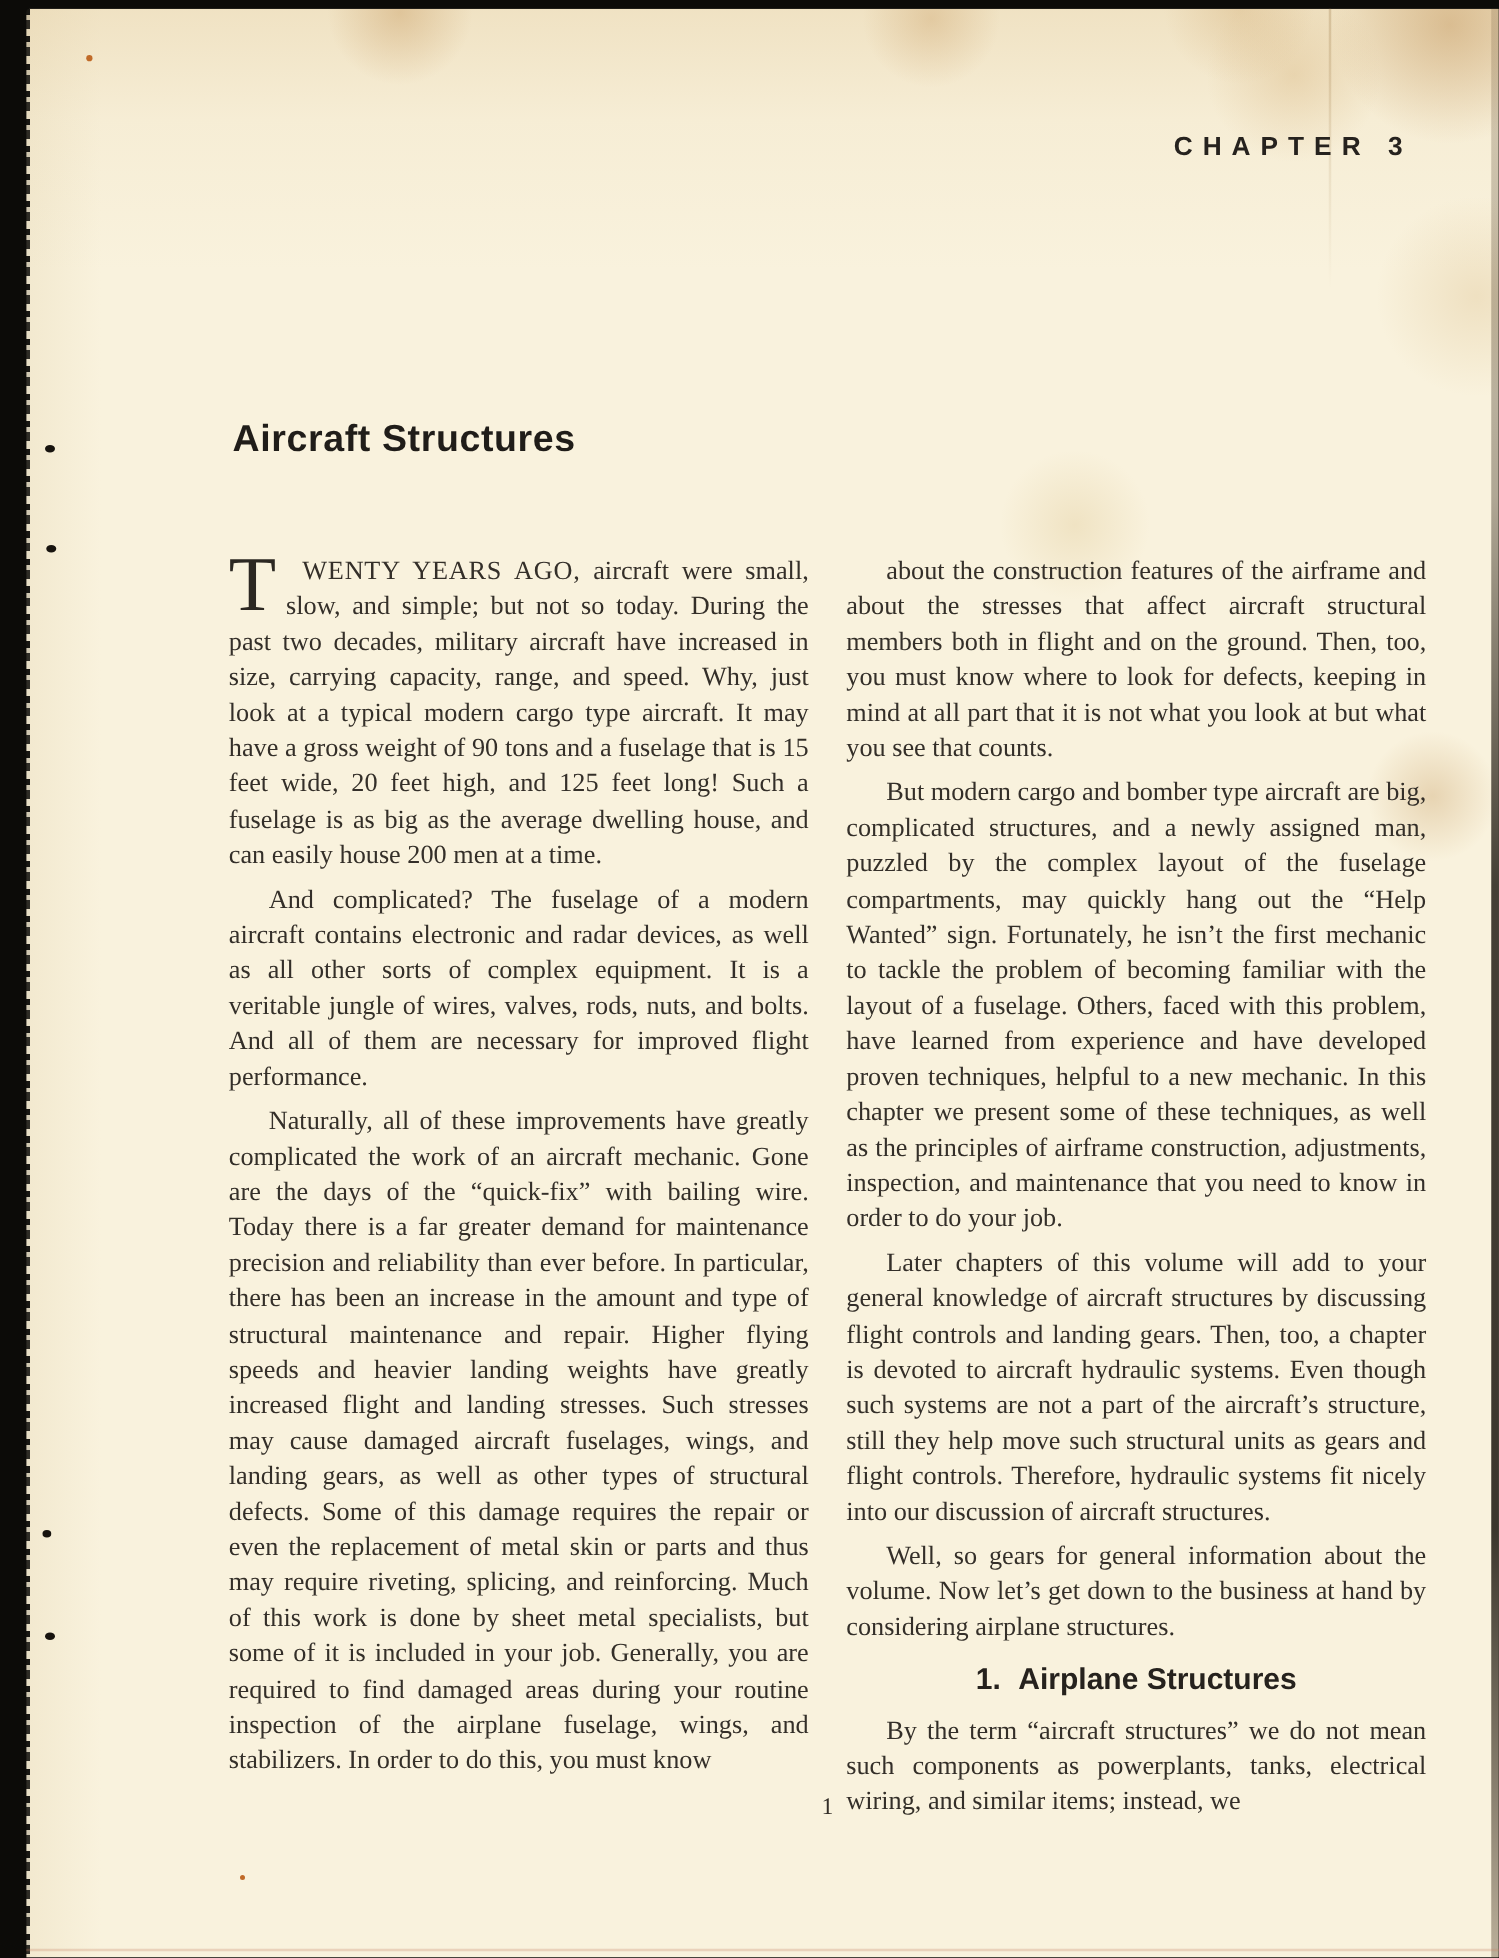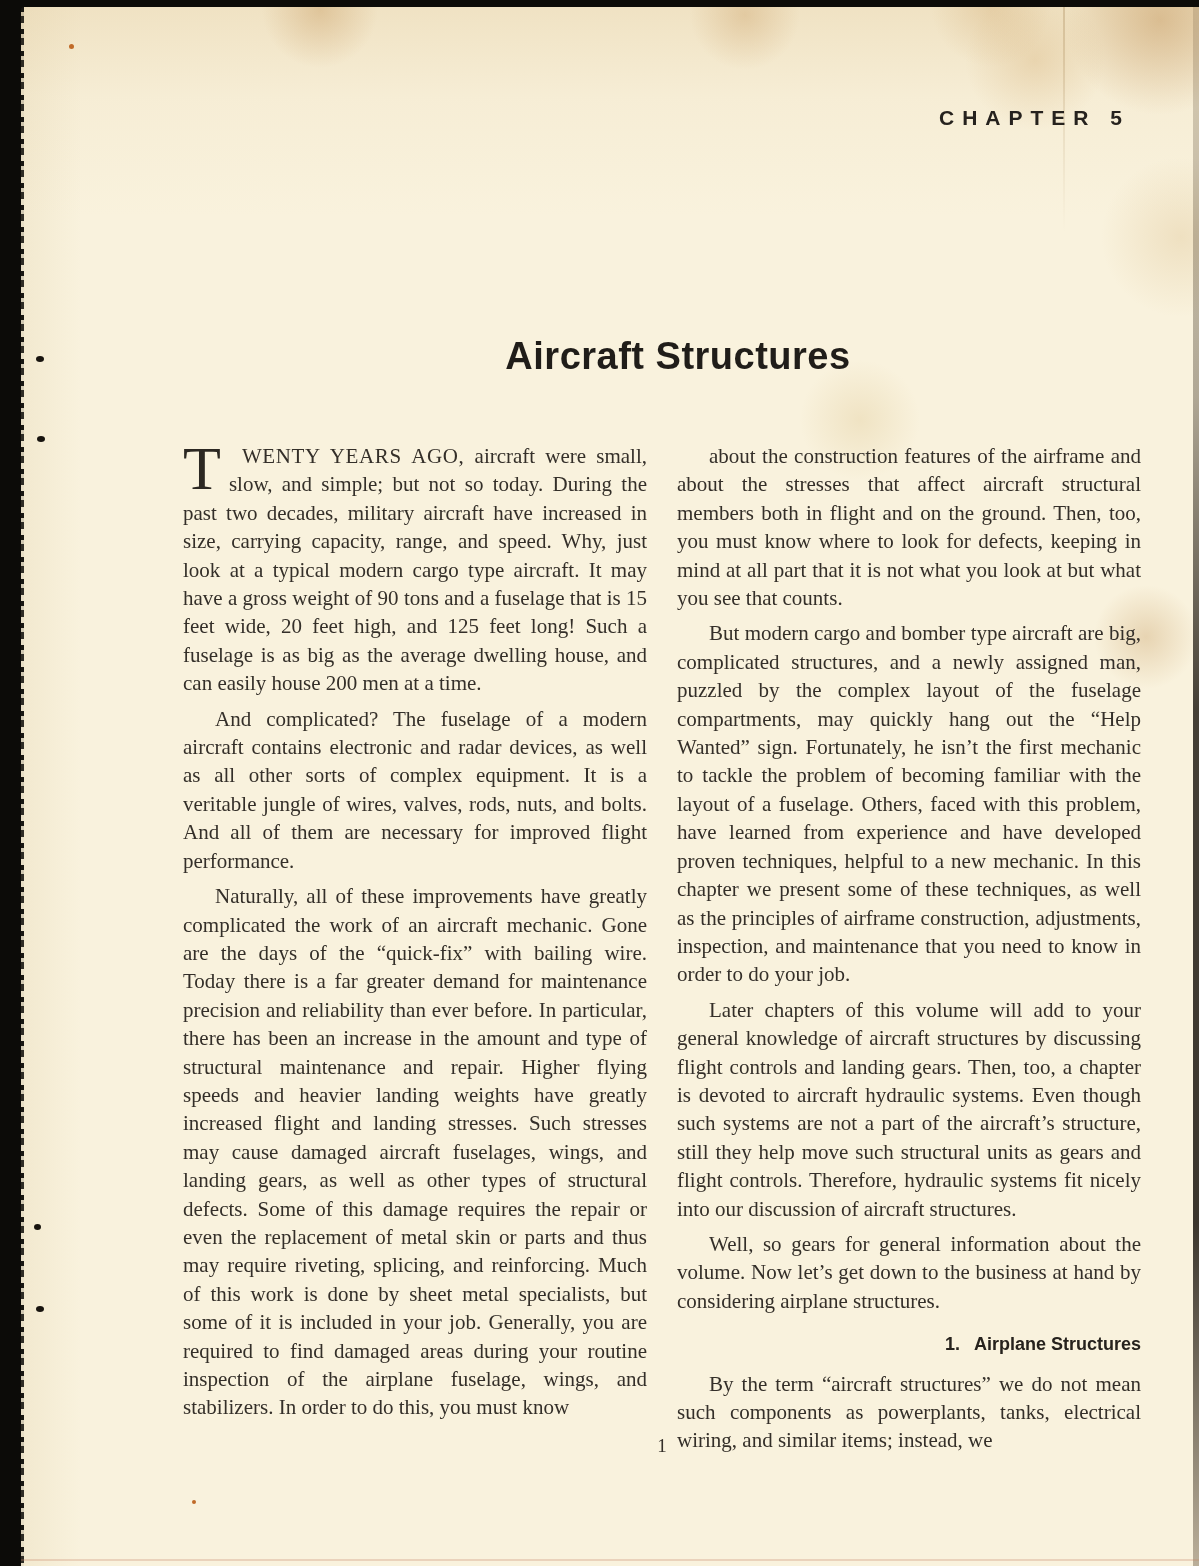--- a/index.html
+++ b/index.html
@@ -49,63 +49,62 @@
     position:absolute; left:0; bottom:5px; width:100%; height:2px;
     background:rgba(196,130,100,0.28);
   }
   .chapter-label {
     position:absolute; top:99px; right:69px;
     font-family:"Liberation Sans", sans-serif;
     font-weight:bold; font-size:21px; letter-spacing:8px;
     color:#26221e; white-space:nowrap;
   }
   .page-title {
-    position:absolute; left:178px; top:328px; width:958px;
-    text-align:center;
+    position:absolute; left:165px; top:328px; width:958px;
     font-family:"Liberation Sans", sans-serif;
-    font-weight:bold; font-size:38px; letter-spacing:0.5px;
+    font-weight:bold; font-size:30px; letter-spacing:0.5px;
     color:#201d19;
   }
   .content { position:absolute; left:162px; top:435px; width:958px; }
   .columns { display:flex; gap:30px; }
   .col {
     width:464px;
     font-size:21px; line-height:28.4px;
     text-align:justify; color:#342f29;
   }
   .col p { margin:0 0 7px 0; text-indent:32px; }
   .col p.first { text-indent:0; }
   .dropcap {
     float:left; font-size:62px; line-height:47px;
     padding:3px 8px 0 0; color:#2c2822;
   }
   .caps { letter-spacing:0.6px;margin-left:13px; }
   .section-heading {
     font-family:"Liberation Sans", sans-serif;
-    font-size:18px; font-weight:bold; color:#26221d;
-    margin:15px 0 11px 0; text-align:right;
+    font-size:24px; font-weight:bold; color:#26221d;
+    margin:15px 0 11px 0; text-align:center;
   }
   .section-heading .num { margin-right:14px; }
   .page-number {
     position:absolute; left:162px; top:1428px; width:958px;
     text-align:center; font-size:19px; color:#342f29;
   }
   .speck { position:absolute; border-radius:50%; }
   .speck.black { background:#17130e; }
   .speck.orange { background:#c06a28; }
 </style>
 </head>
 <body>
 
 <div class="paper">
   <div class="crease"></div>
   <div class="right-edge"></div>
   <div class="bottom-line"></div>
 
-  <div class="chapter-label">CHAPTER 5</div>
+  <div class="chapter-label">CHAPTER 3</div>
 
   <div class="page-title">Aircraft Structures</div>
 
   <div class="content">
     <div class="columns">
       <div class="col">
         <p class="first"><span class="dropcap">T</span><span class="caps">WENTY YEARS AGO,</span><span> aircraft were small, slow, and simple; but not so today. During the past two decades, military aircraft have increased in size, carrying capacity, range, and speed. Why, just look at a typical modern cargo type aircraft. It may have a gross weight of 90 tons and a fuselage that is 15 feet wide, 20 feet high, and 125 feet long! Such a fuselage is as big as the average dwelling house, and can easily house 200 men at a time.</span></p>
         <p>And complicated? The fuselage of a modern aircraft contains electronic and radar devices, as well as all other sorts of complex equipment. It is a veritable jungle of wires, valves, rods, nuts, and bolts. And all of them are necessary for improved flight performance.</p>
         <p>Naturally, all of these improvements have greatly complicated the work of an aircraft mechanic. Gone are the days of the “quick-fix” with bailing wire. Today there is a far greater demand for maintenance precision and reliability than ever before. In particular, there has been an increase in the amount and type of structural maintenance and repair. Higher flying speeds and heavier landing weights have greatly increased flight and landing stresses. Such stresses may cause damaged aircraft fuselages, wings, and landing gears, as well as other types of structural defects. Some of this damage requires the repair or even the replacement of metal skin or parts and thus may require riveting, splicing, and reinforcing. Much of this work is done by sheet metal specialists, but some of it is included in your job. Generally, you are required to find damaged areas during your routine inspection of the airplane fuselage, wings, and stabilizers. In order to do this, you must know</p>
       </div>

